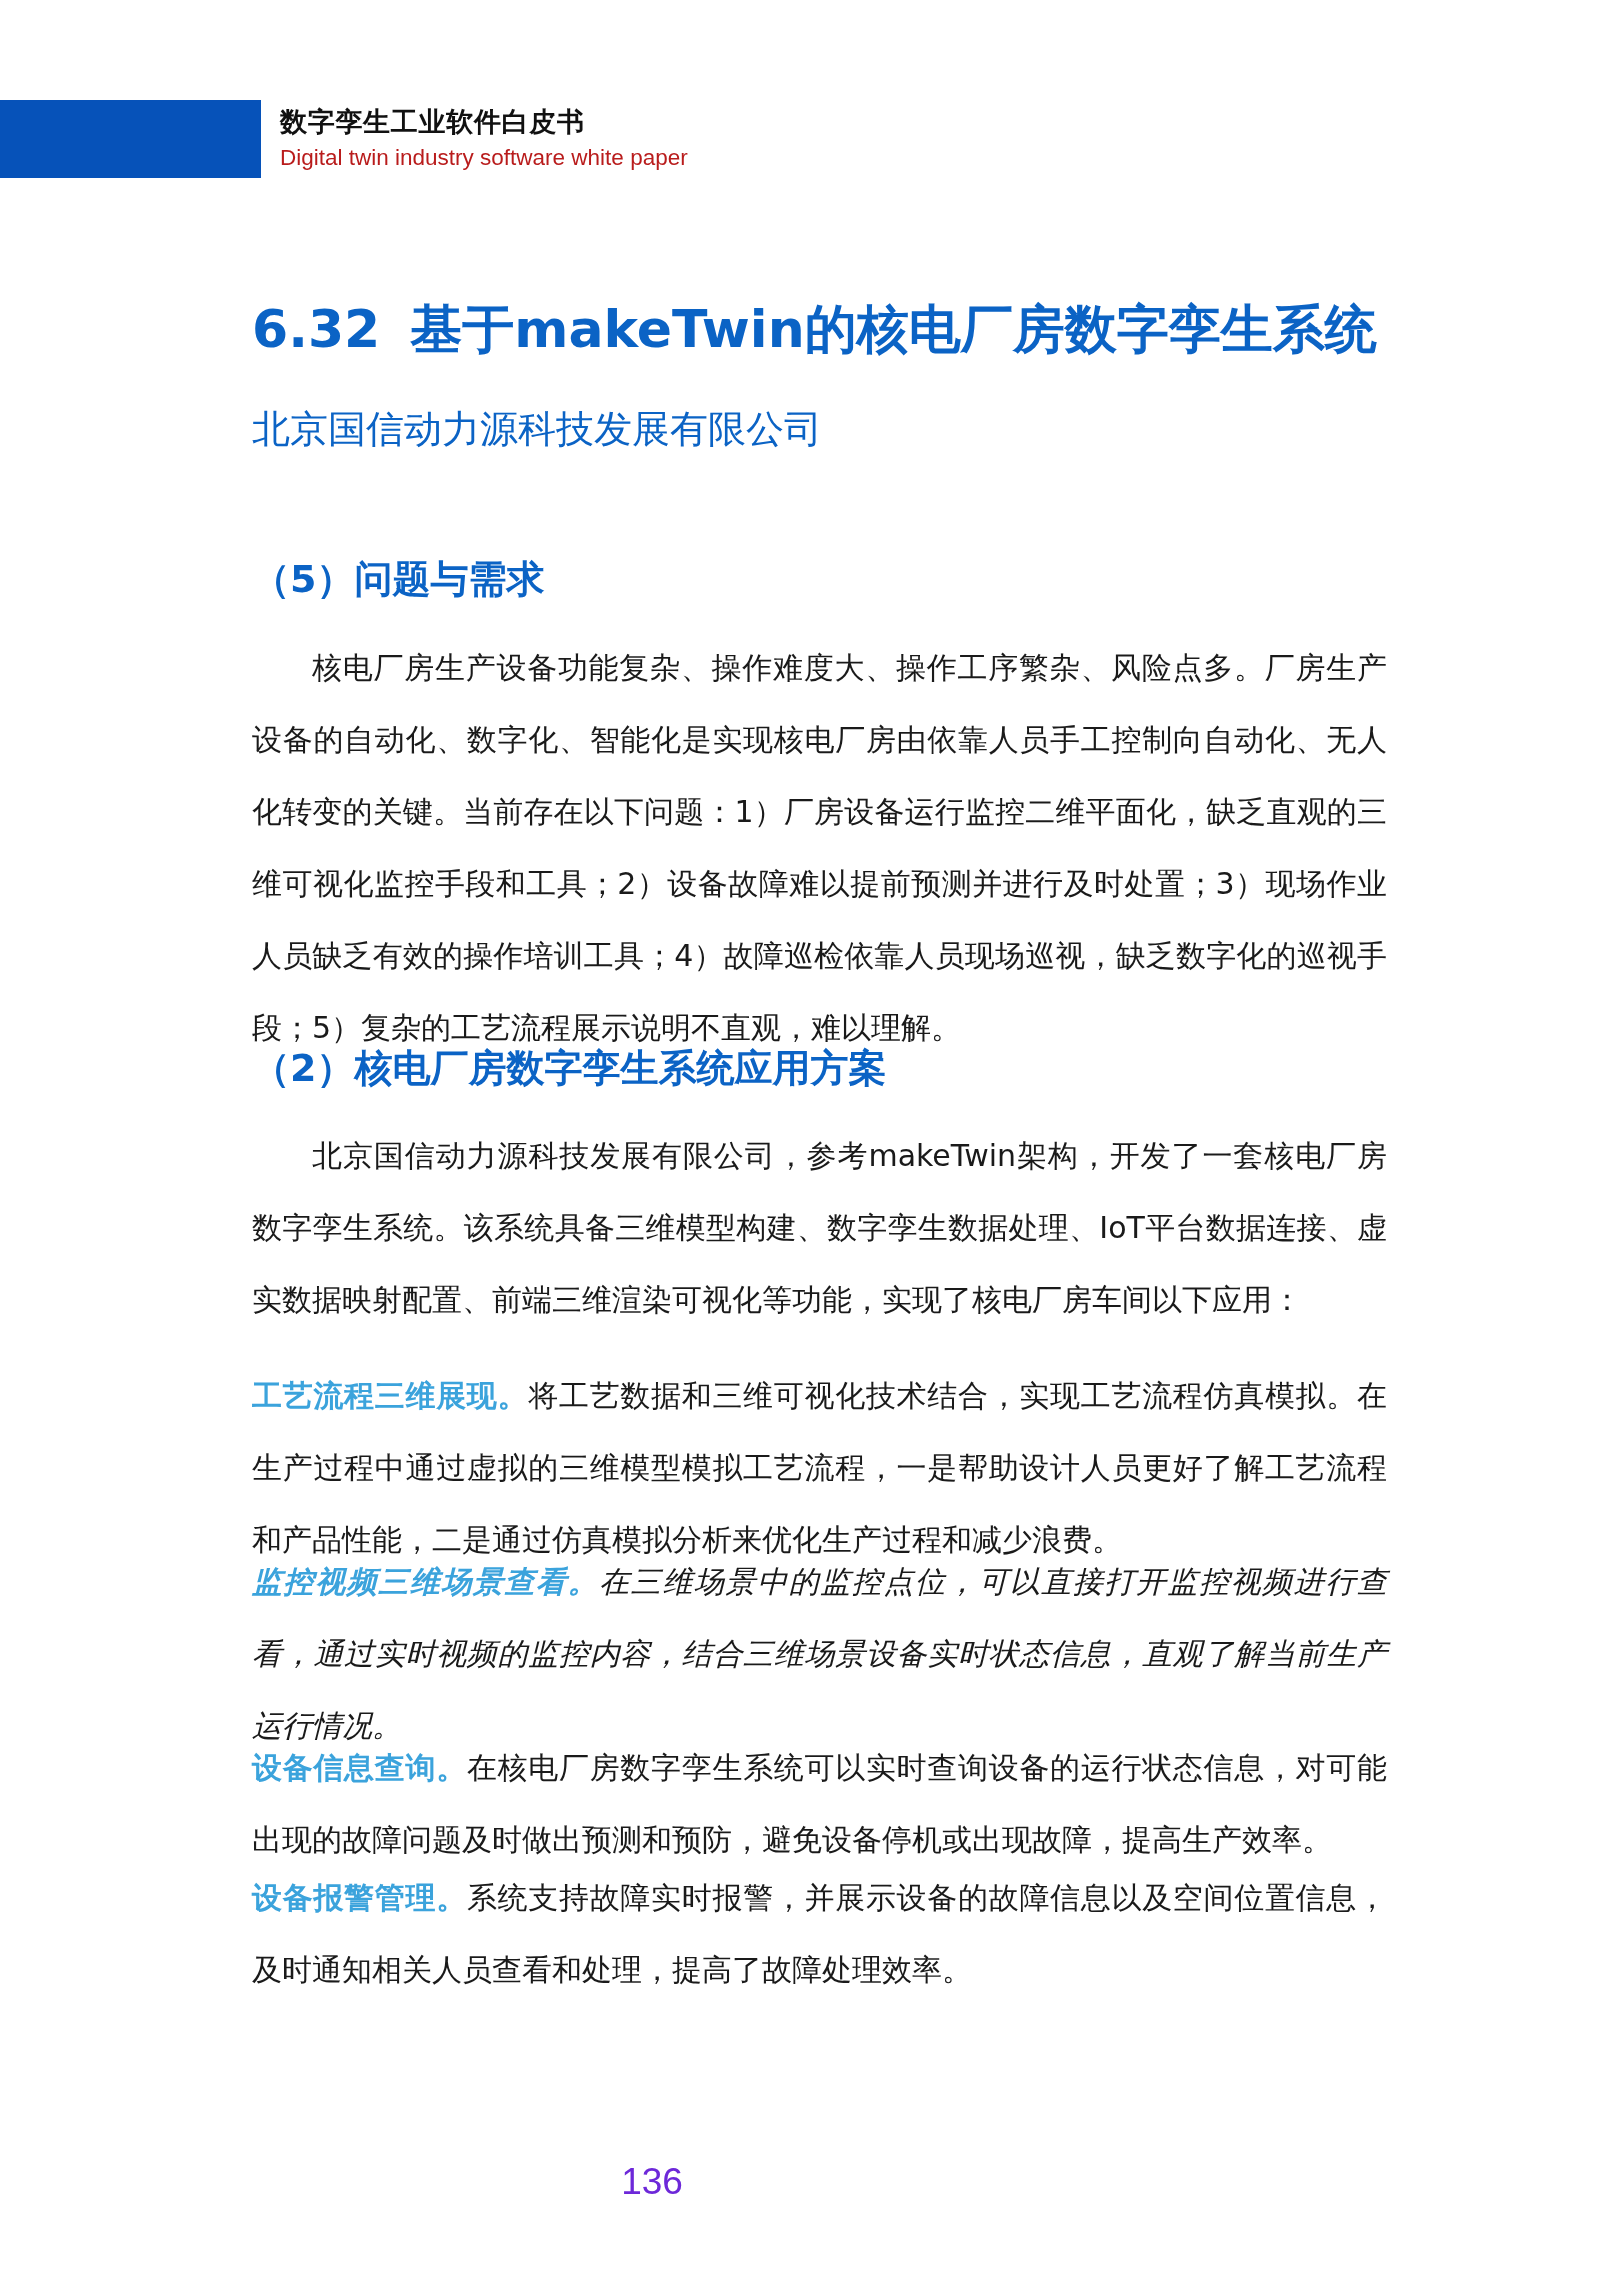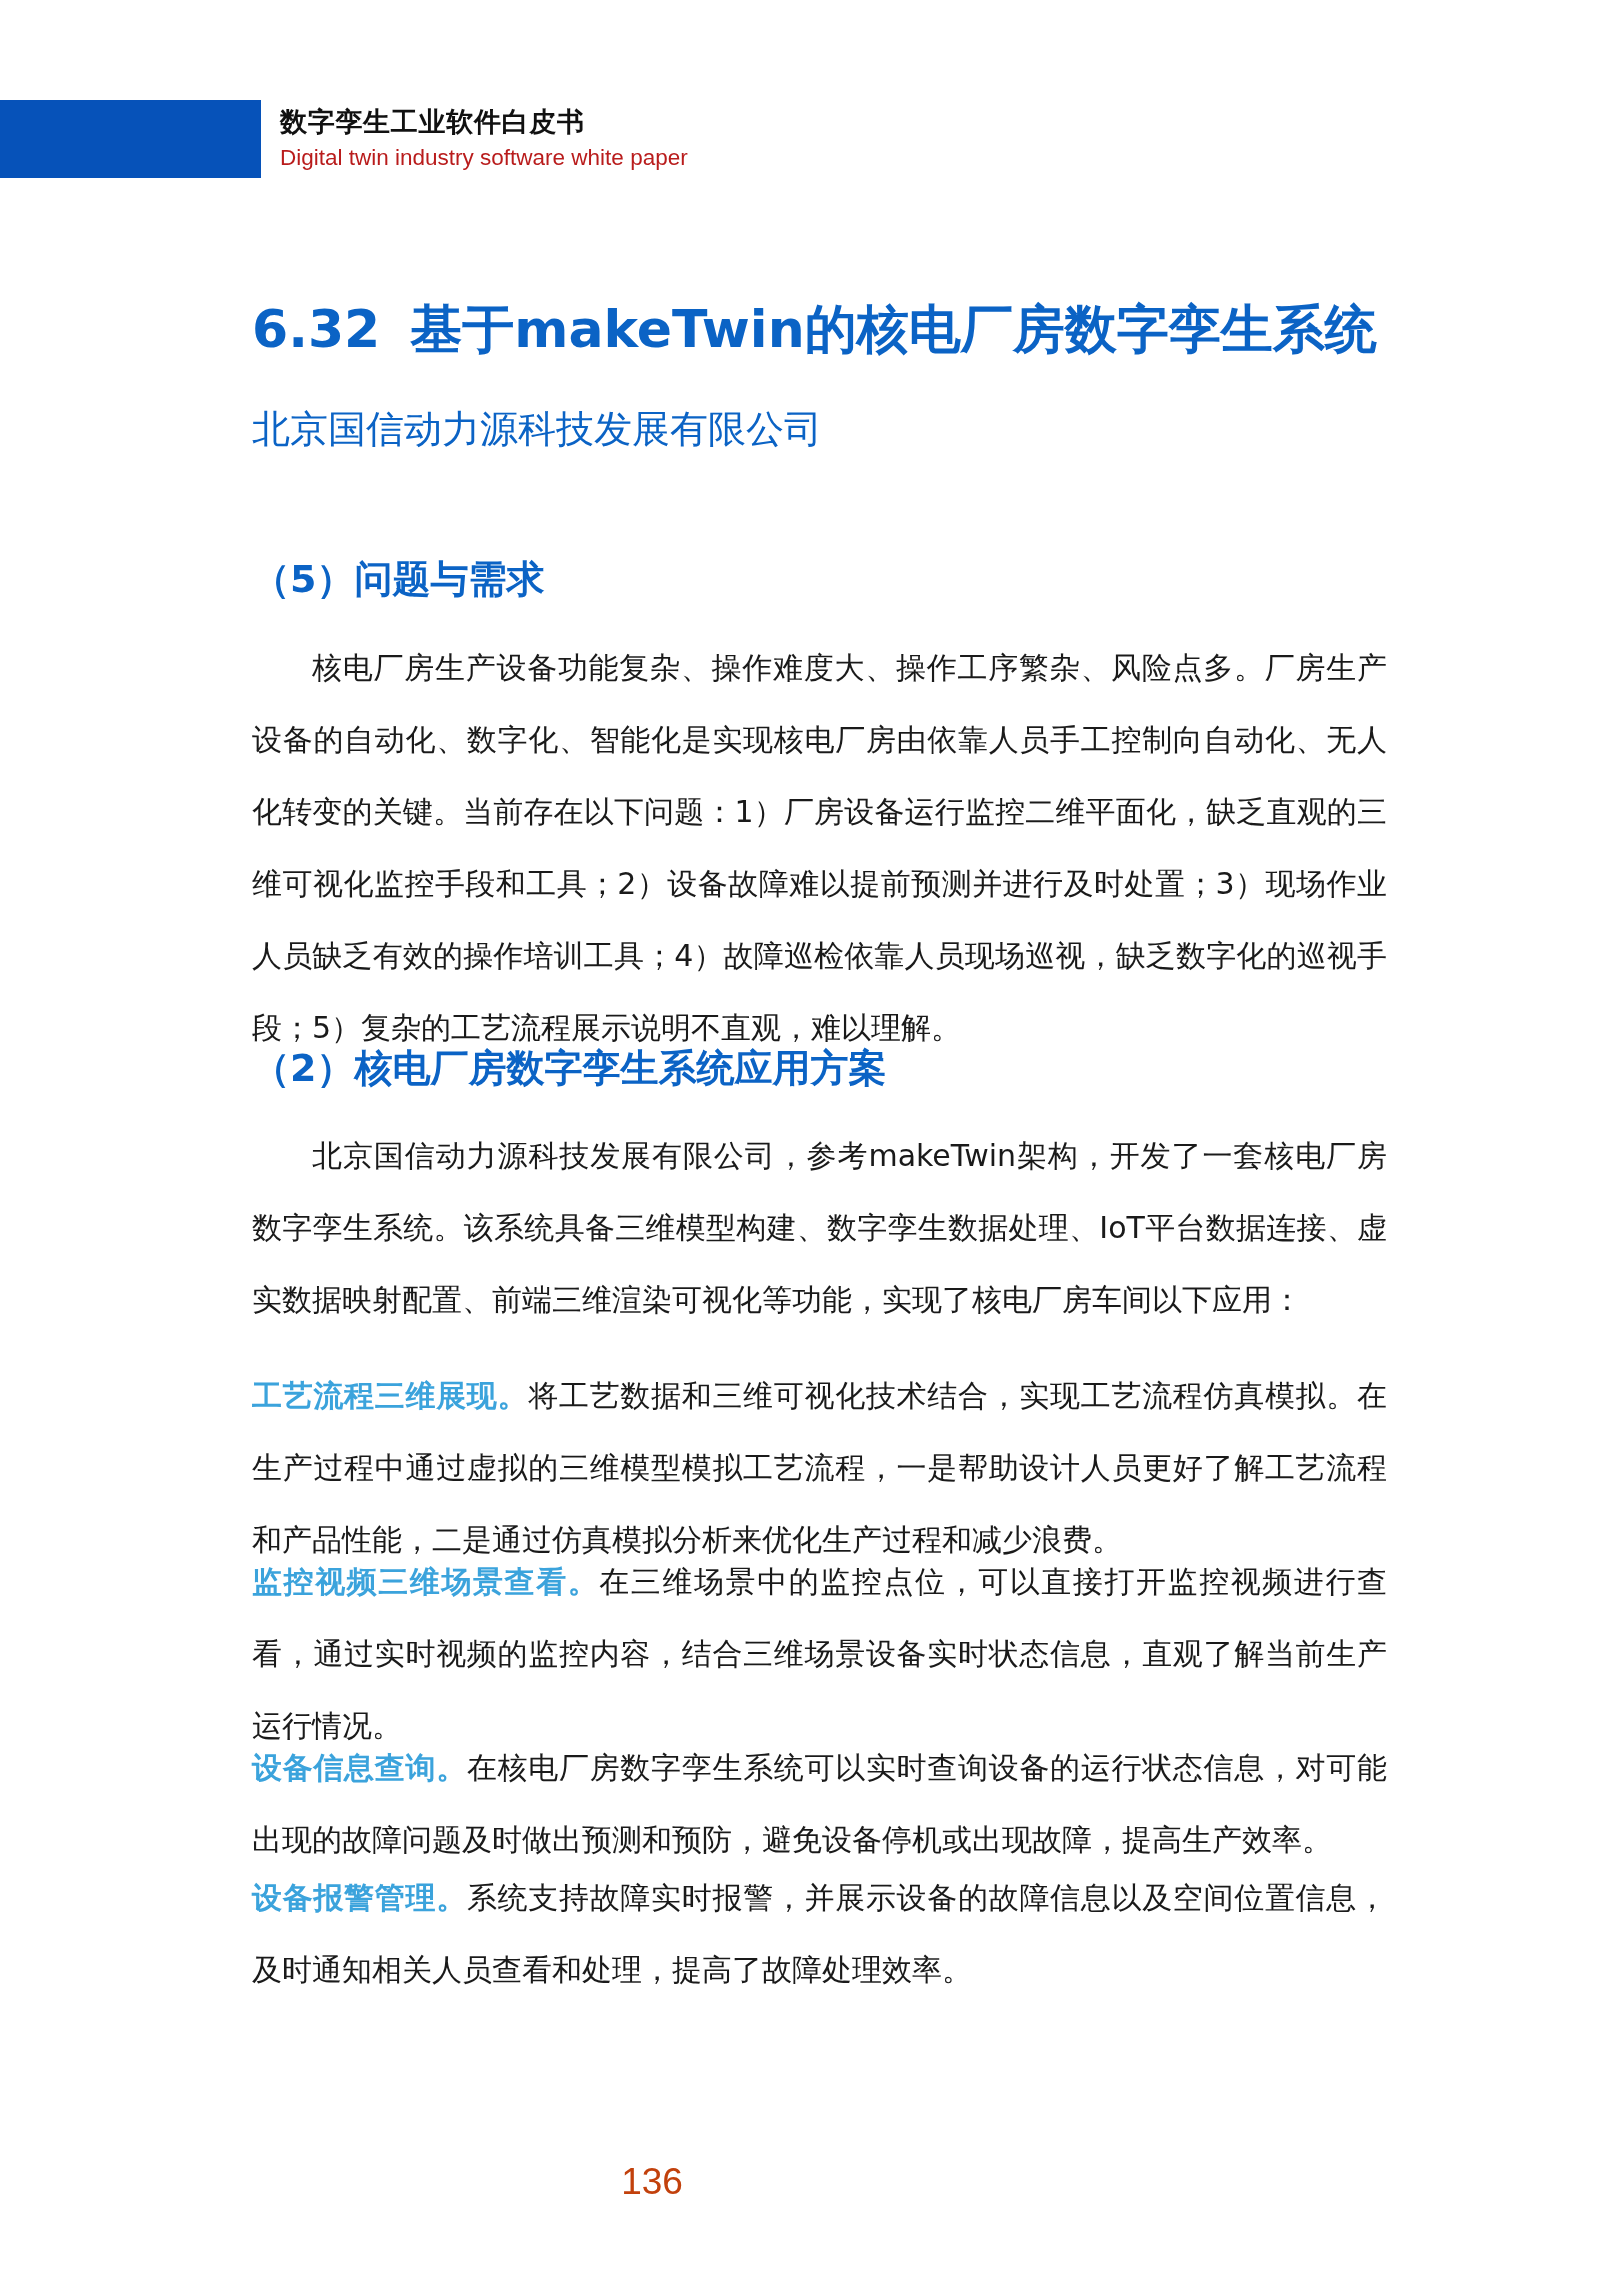--- a/index.html
+++ b/index.html
@@ -11,21 +11,21 @@
   .content { position:absolute; left:252px; top:0; width:1135px; }
   .chapter-title { position:absolute; left:0; top:295px; font-size:52px; font-weight:bold; color:#0B63C5; white-space:nowrap; }
   .chapter-title .num { margin-right:30px; }
   .company { position:absolute; left:0; top:404px; font-size:38px; color:#0B63C5; white-space:nowrap; }
   .sec-head { position:absolute; left:0; font-size:38px; font-weight:bold; color:#0B63C5; white-space:nowrap; }
   .para { position:absolute; left:0; width:1135px; font-size:30px; line-height:72px; color:#1a1a1a;
           text-align:justify; }
   .para.indent { text-indent:60px; }
   .hl { color:#3BA3DC; font-weight:bold; }
   .page-num { position:absolute; left:0; width:1304px; top:2161px; text-align:center; font-size:37px;
-              color:#c2410c; font-family:"Liberation Sans",sans-serif; }
+              color:#6d28d9; font-family:"Liberation Sans",sans-serif; }
 </style>
 </head>
 <body>
 
 <div class="hdr-bar"></div>
 <div class="hdr-title">数字孪生工业软件白皮书</div>
 <div class="hdr-sub">Digital twin industry software white paper</div>
 
 <div class="content">
   <div class="chapter-title">
@@ -35,21 +35,21 @@
 
   <div class="sec-head" style="top:554px;">（5）问题与需求</div>
   <div class="para indent" style="top:632px;">核电厂房生产设备功能复杂、操作难度大、操作工序繁杂、风险点多。厂房生产设备的自动化、数字化、智能化是实现核电厂房由依靠人员手工控制向自动化、无人化转变的关键。当前存在以下问题：1）厂房设备运行监控二维平面化，缺乏直观的三维可视化监控手段和工具；2）设备故障难以提前预测并进行及时处置；3）现场作业人员缺乏有效的操作培训工具；4）故障巡检依靠人员现场巡视，缺乏数字化的巡视手段；5）复杂的工艺流程展示说明不直观，难以理解。</div>
 
   <div class="sec-head" style="top:1043px;">（2）核电厂房数字孪生系统应用方案</div>
   <div class="para indent" style="top:1120px;">北京国信动力源科技发展有限公司，参考makeTwin架构，开发了一套核电厂房数字孪生系统。该系统具备三维模型构建、数字孪生数据处理、IoT平台数据连接、虚实数据映射配置、前端三维渲染可视化等功能，实现了核电厂房车间以下应用：</div>
 
   <div class="para" style="top:1360px;">
     <span class="hl">工艺流程三维展现。</span><span>将工艺数据和三维可视化技术结合，实现工艺流程仿真模拟。在生产过程中通过虚拟的三维模型模拟工艺流程，一是帮助设计人员更好了解工艺流程和产品性能，二是通过仿真模拟分析来优化生产过程和减少浪费。</span>
   </div>
-  <div class="para" style="top:1546px;">
+  <div class="para" style="top:1546px;font-style:italic;">
     <span class="hl">监控视频三维场景查看。</span><span>在三维场景中的监控点位，可以直接打开监控视频进行查看，通过实时视频的监控内容，结合三维场景设备实时状态信息，直观了解当前生产运行情况。</span>
   </div>
   <div class="para" style="top:1732px;">
     <span class="hl">设备信息查询。</span><span>在核电厂房数字孪生系统可以实时查询设备的运行状态信息，对可能出现的故障问题及时做出预测和预防，避免设备停机或出现故障，提高生产效率。</span>
   </div>
   <div class="para" style="top:1862px;">
     <span class="hl">设备报警管理。</span><span>系统支持故障实时报警，并展示设备的故障信息以及空间位置信息，及时通知相关人员查看和处理，提高了故障处理效率。</span>
   </div>
 </div>
 

